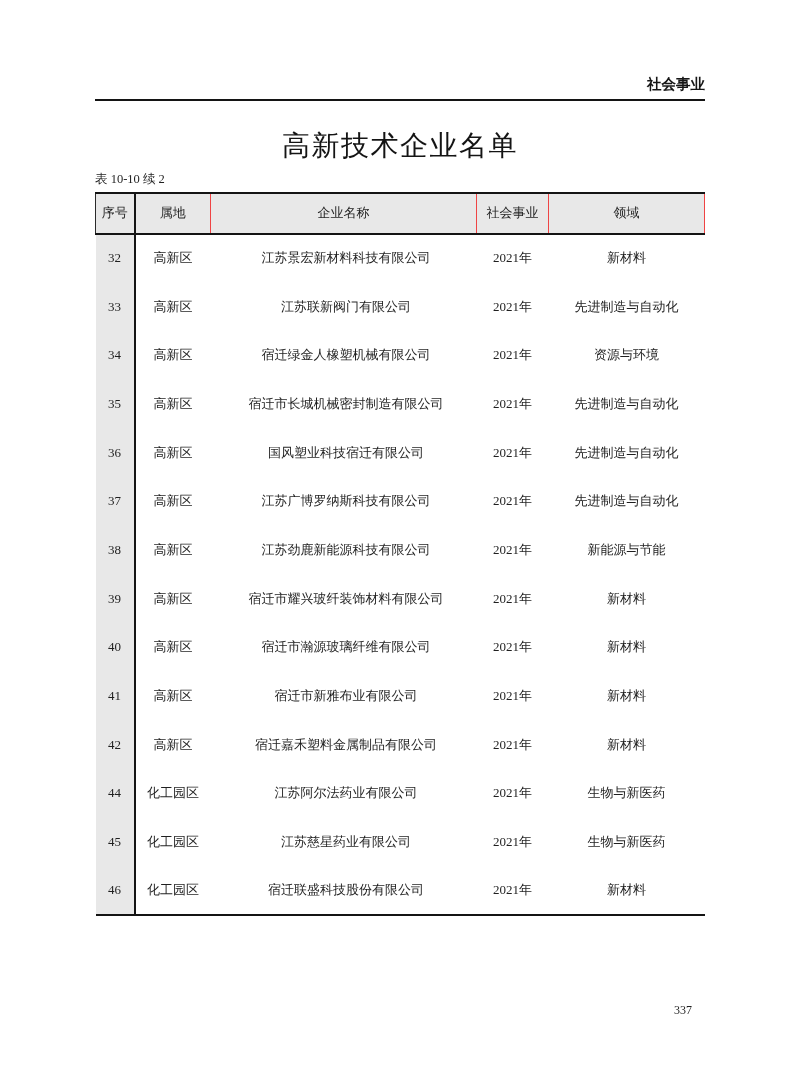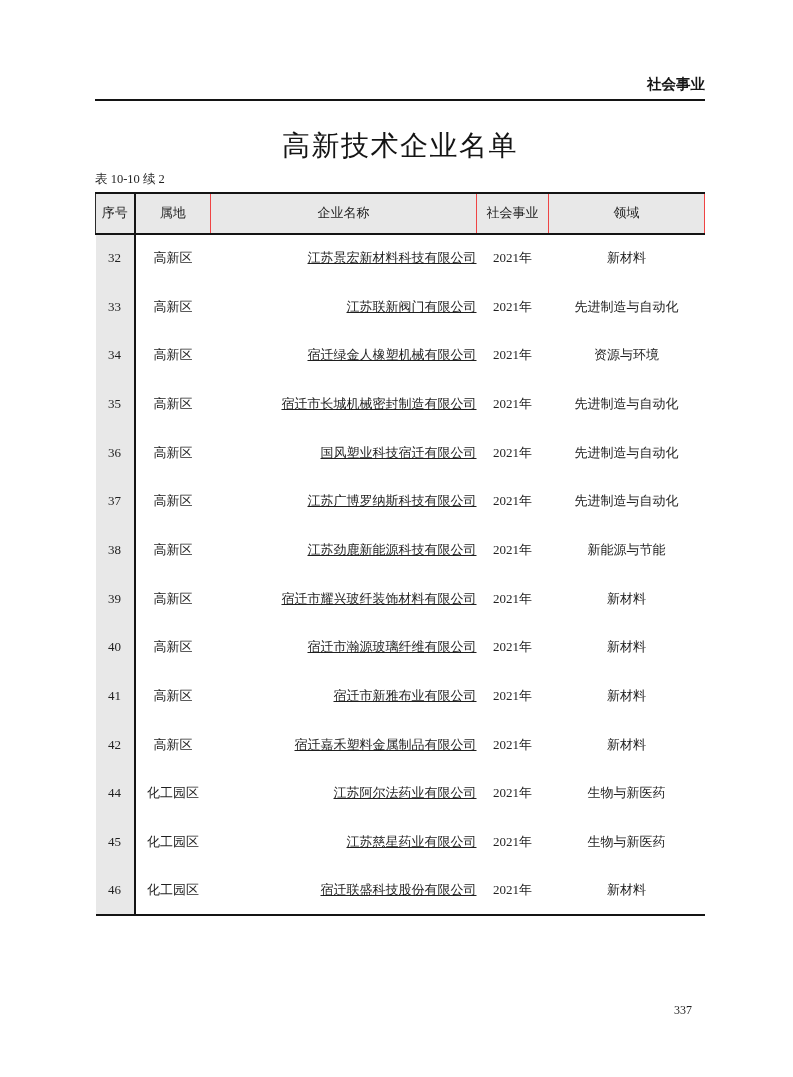--- a/index.html
+++ b/index.html
@@ -71,23 +71,22 @@
     height: 48.7px;
     vertical-align: middle;
     text-align: center;
     background: #ffffff;
   }
   table.hte tbody td.c0 {
     background: #e8e8e8;
     border-right: 2px solid #141414;
   }
   table.hte tbody td.c2 {
-    text-align: right;
+    text-align: center;
     padding-left: 5px;
-    text-decoration: underline;
   }
   .page-number {
     position: absolute;
     right: 101px;
     top: 1004px;
     font-size: 12px;
     line-height: 1;
     color: #1f1f1f;
   }
 </style>

